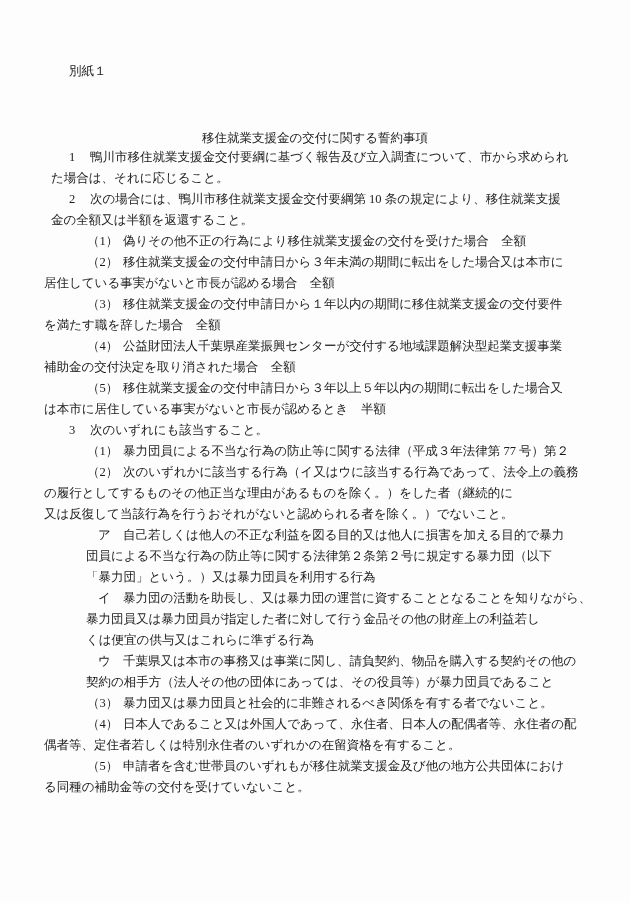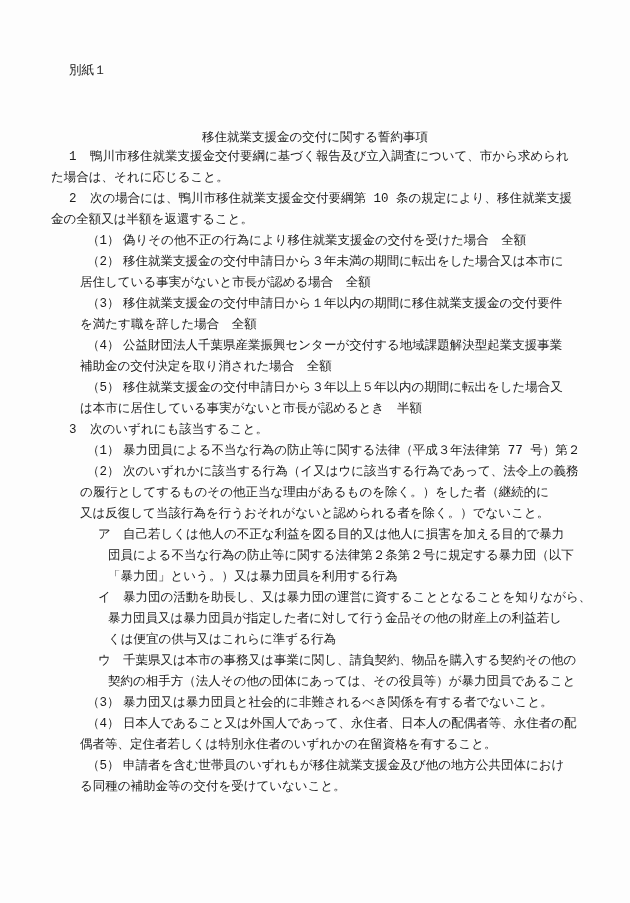--- a/index.html
+++ b/index.html
@@ -6,21 +6,21 @@
     margin: 0;
     padding: 0;
     background: #ffffff;
   }
   .page {
     position: relative;
     width: 630px;
     height: 903px;
     background: #fdfdfd;
     overflow: hidden;
-    font-family: Liberation Mono, monospace;
+    font-family: Liberation Serif, serif;
     color: #1b1b1b;
     font-size: 12.5px;
   }
   .attachment-label {
     position: absolute;
     top: 61px;
     left: 69px;
     line-height: 21px;
     white-space: nowrap;
   }
@@ -46,24 +46,24 @@
     white-space: nowrap;
   }
   .marker {
     position: absolute;
     top: 0;
   }
   .lv0.first { padding-left: 90px; }
   .lv0.cont  { padding-left: 51px; }
   .lv0 .marker { left: 69px; }
   .lv1.first { padding-left: 123px; }
-  .lv1.cont  { padding-left: 80px; }
+  .lv1.cont  { padding-left: 44px; }
   .lv1 .marker { left: 87px; }
   .lv2.first { padding-left: 123px; }
-  .lv2.cont  { padding-left: 108px; }
+  .lv2.cont  { padding-left: 86px; }
   .lv2 .marker { left: 98px; }
 </style>
 </head>
 <body>
 
 <div class="page">
   <div class="attachment-label">別紙１</div>
   <div class="doc-title">移住就業支援金の交付に関する誓約事項</div>
   <div class="doc-body" id="doc-body">
       <div class="line lv0 first"><span class="marker">1</span>鴨川市移住就業支援金交付要綱に基づく報告及び立入調査について、市から求められ</div>

